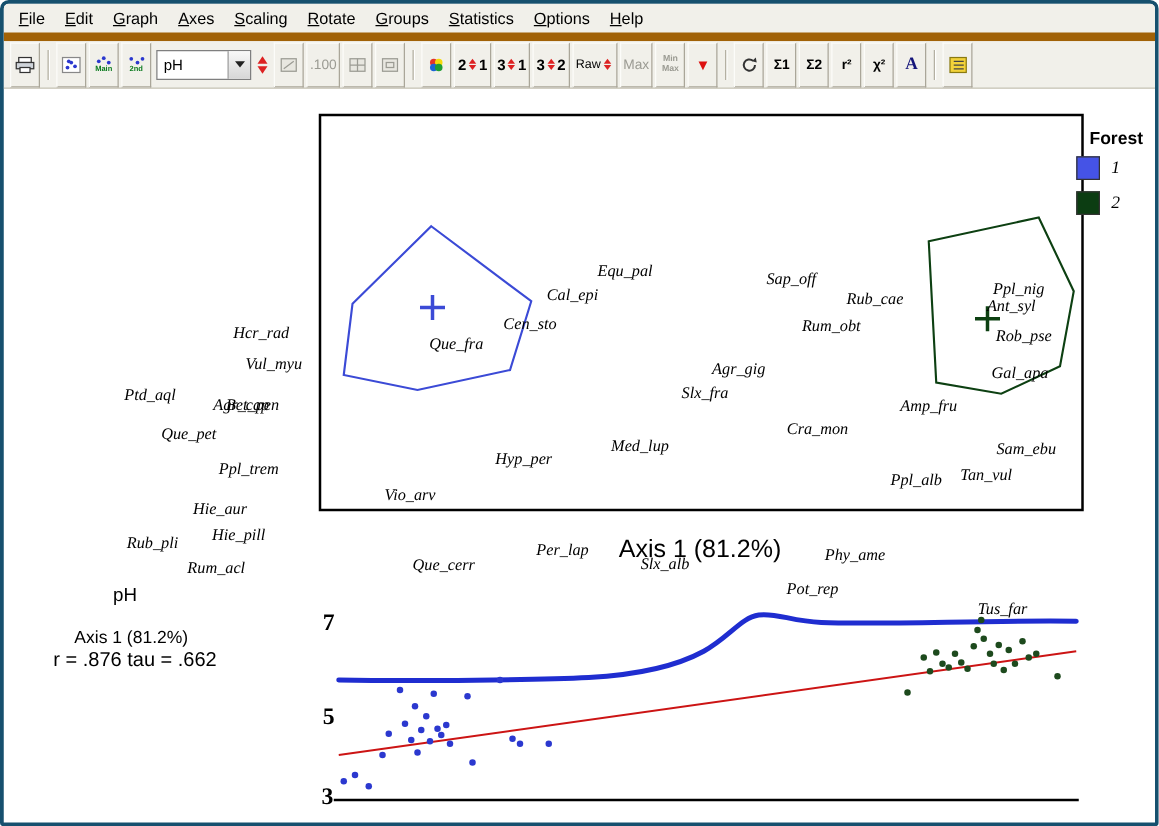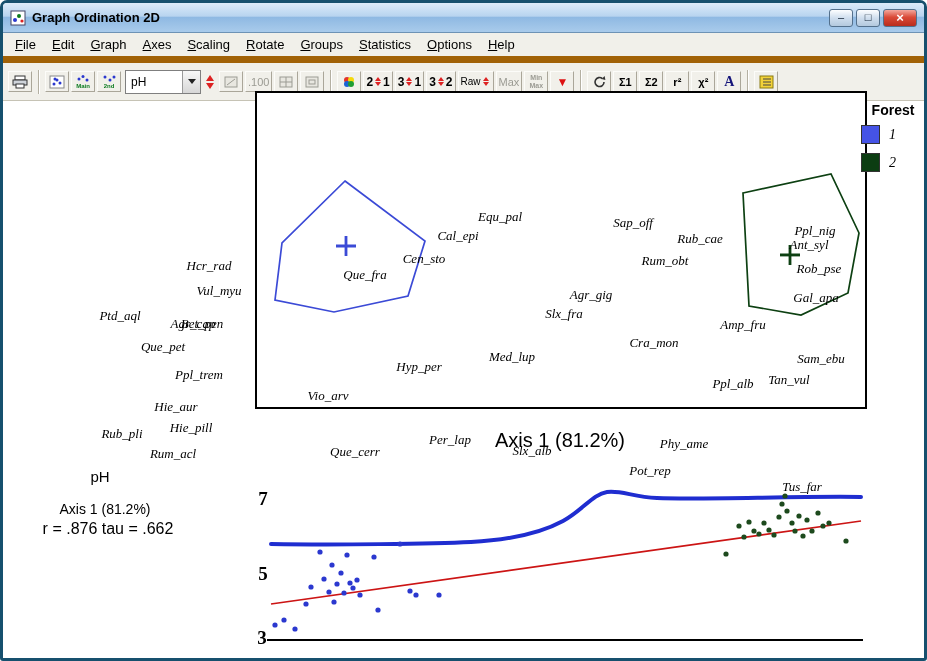--- a/index.html
+++ b/index.html
@@ -18,21 +18,21 @@
   .wbtn.close{width:34px;color:#fff;font-weight:bold;font-size:13px;
     background:linear-gradient(#f3a79d,#da4a38 45%,#b92c1d)}
   
   .menubar{height:23px;background:#f1f0ea;display:flex;align-items:center;padding-left:4px;
     border-bottom:7px solid #a16207;font-size:13px}
   .menu-item{padding:3px 8px;cursor:default}
   .menu-item u{text-decoration:underline}
   
   .toolbar{height:33px;background:#f1f0ea;display:flex;align-items:center;gap:2px;
     padding:2px 5px;border-bottom:1px solid #c6c3b5}
-  .tbtn{min-width:24px;height:21px;box-sizing:border-box;display:flex;flex-direction:row;
+  .tbtn{min-width:24px;height:36px;box-sizing:border-box;display:flex;flex-direction:row;
     align-items:center;justify-content:center;font-size:11px;padding:1px 2px;cursor:default;
     border:1px solid;border-color:#fcfcf9 #aaa699 #aaa699 #fcfcf9;background:#f1f0ea;color:#000}
   .tbtn.gray{color:#9b9b93}
   .tsep{width:1px;height:24px;background:#b4b0a2;box-shadow:1px 0 0 #fff;margin:0 4px}
   .icnstack{display:flex;flex-direction:column;align-items:center;line-height:1}
   .icnlabel{font-size:6px;color:#0a7a1e;font-weight:bold}
   .dropdown{display:flex;align-items:stretch;height:22px;border:1px solid #7f7f7f;background:#fff;
     width:74px;font-size:12px;margin-left:2px}
   .dd-text{flex:1;display:flex;align-items:center;padding-left:5px}
   .dd-btn{width:17px;display:flex;align-items:center;justify-content:center;
@@ -68,36 +68,20 @@
   .legend-title{font-size:14px;font-weight:bold;text-align:center;margin-bottom:7px}
   .legend-row{display:flex;align-items:center;gap:9px;margin:0 0 9px 4px}
   .swatch{width:17px;height:17px;border:1px solid #333}
   .legend-label{font:italic 14px "Liberation Serif",serif}
 </style>
 </head>
 <body>
 
 <div class="window">
 
-  <div class="titlebar">
-    <span style="display:flex">
-      <svg width="16" height="16">
-          <rect x="1" y="1" width="14" height="14" fill="#fff" stroke="#446"></rect>
-      <circle cx="5" cy="10" r="2" fill="#2b38cf"></circle>
-          <circle cx="9" cy="6" r="2" fill="#0d7a1e"></circle>
-          <circle cx="12" cy="11" r="1.6" fill="#d22"></circle>
-        </svg>
-    </span>
-    <span class="title-text">Graph Ordination 2D</span>
-    <span class="win-controls">
-      <button class="wbtn">–</button>
-      <button class="wbtn">□</button>
-      <button class="wbtn close">×</button>
-    </span>
-  </div>
 
   <div class="menubar" id="menubar">
       <span class="menu-item"><u>F</u>ile</span>
       <span class="menu-item"><u>E</u>dit</span>
       <span class="menu-item"><u>G</u>raph</span>
       <span class="menu-item"><u>A</u>xes</span>
       <span class="menu-item"><u>S</u>caling</span>
       <span class="menu-item"><u>R</u>otate</span>
       <span class="menu-item"><u>G</u>roups</span>
       <span class="menu-item"><u>S</u>tatistics</span>
@@ -330,21 +314,21 @@
         <div class="sp" style="left: 416px; top: 364px;">Hyp_per</div>
         <div class="sp" style="left: 730px; top: 381px;">Ppl_alb</div>
         <div class="sp" style="left: 786px; top: 377px;">Tan_vul</div>
         <div class="sp" style="left: 818px; top: 356px;">Sam_ebu</div>
         <div class="sp" style="left: 325px; top: 393px;">Vio_arv</div>
         <div class="sp" style="left: 206px; top: 263px;">Hcr_rad</div>
         <div class="sp" style="left: 216px; top: 288px;">Vul_myu</div>
         <div class="sp" style="left: 190px; top: 300px; margin-top: 21px;">Agr_cap</div>
         <div class="sp" style="left: 117px; top: 313px;">Ptd_aql</div>
         <div class="sp" style="left: 199px; top: 321px;">Bet_pen</div>
-        <div class="sp" style="left: 160px; top: 344px;">Que_pet</div>
+        <div class="sp" style="left: 148px; top: 344px;">Que_pet</div>
         <div class="sp" style="left: 196px; top: 372px;">Ppl_trem</div>
         <div class="sp" style="left: 173px; top: 392px; margin-top: 12px;">Hie_aur</div>
         <div class="sp" style="left: 119px; top: 393px; margin-top: 38px;">Rub_pli</div>
         <div class="sp" style="left: 188px; top: 425px;">Hie_pill</div>
         <div class="sp" style="left: 170px; top: 451px;">Rum_acl</div>
         <div class="sp" style="left: 352px; top: 449px; text-align: center;">Que_cerr</div>
         <div class="sp" style="left: 447px; top: 437px;">Per_lap</div>
         <div class="sp" style="left: 529px; top: 448px;">Slx_alb</div>
         <div class="sp" style="left: 681px; top: 441px;">Phy_ame</div>
         <div class="sp" style="left: 647px; top: 468px;">Pot_rep</div>

